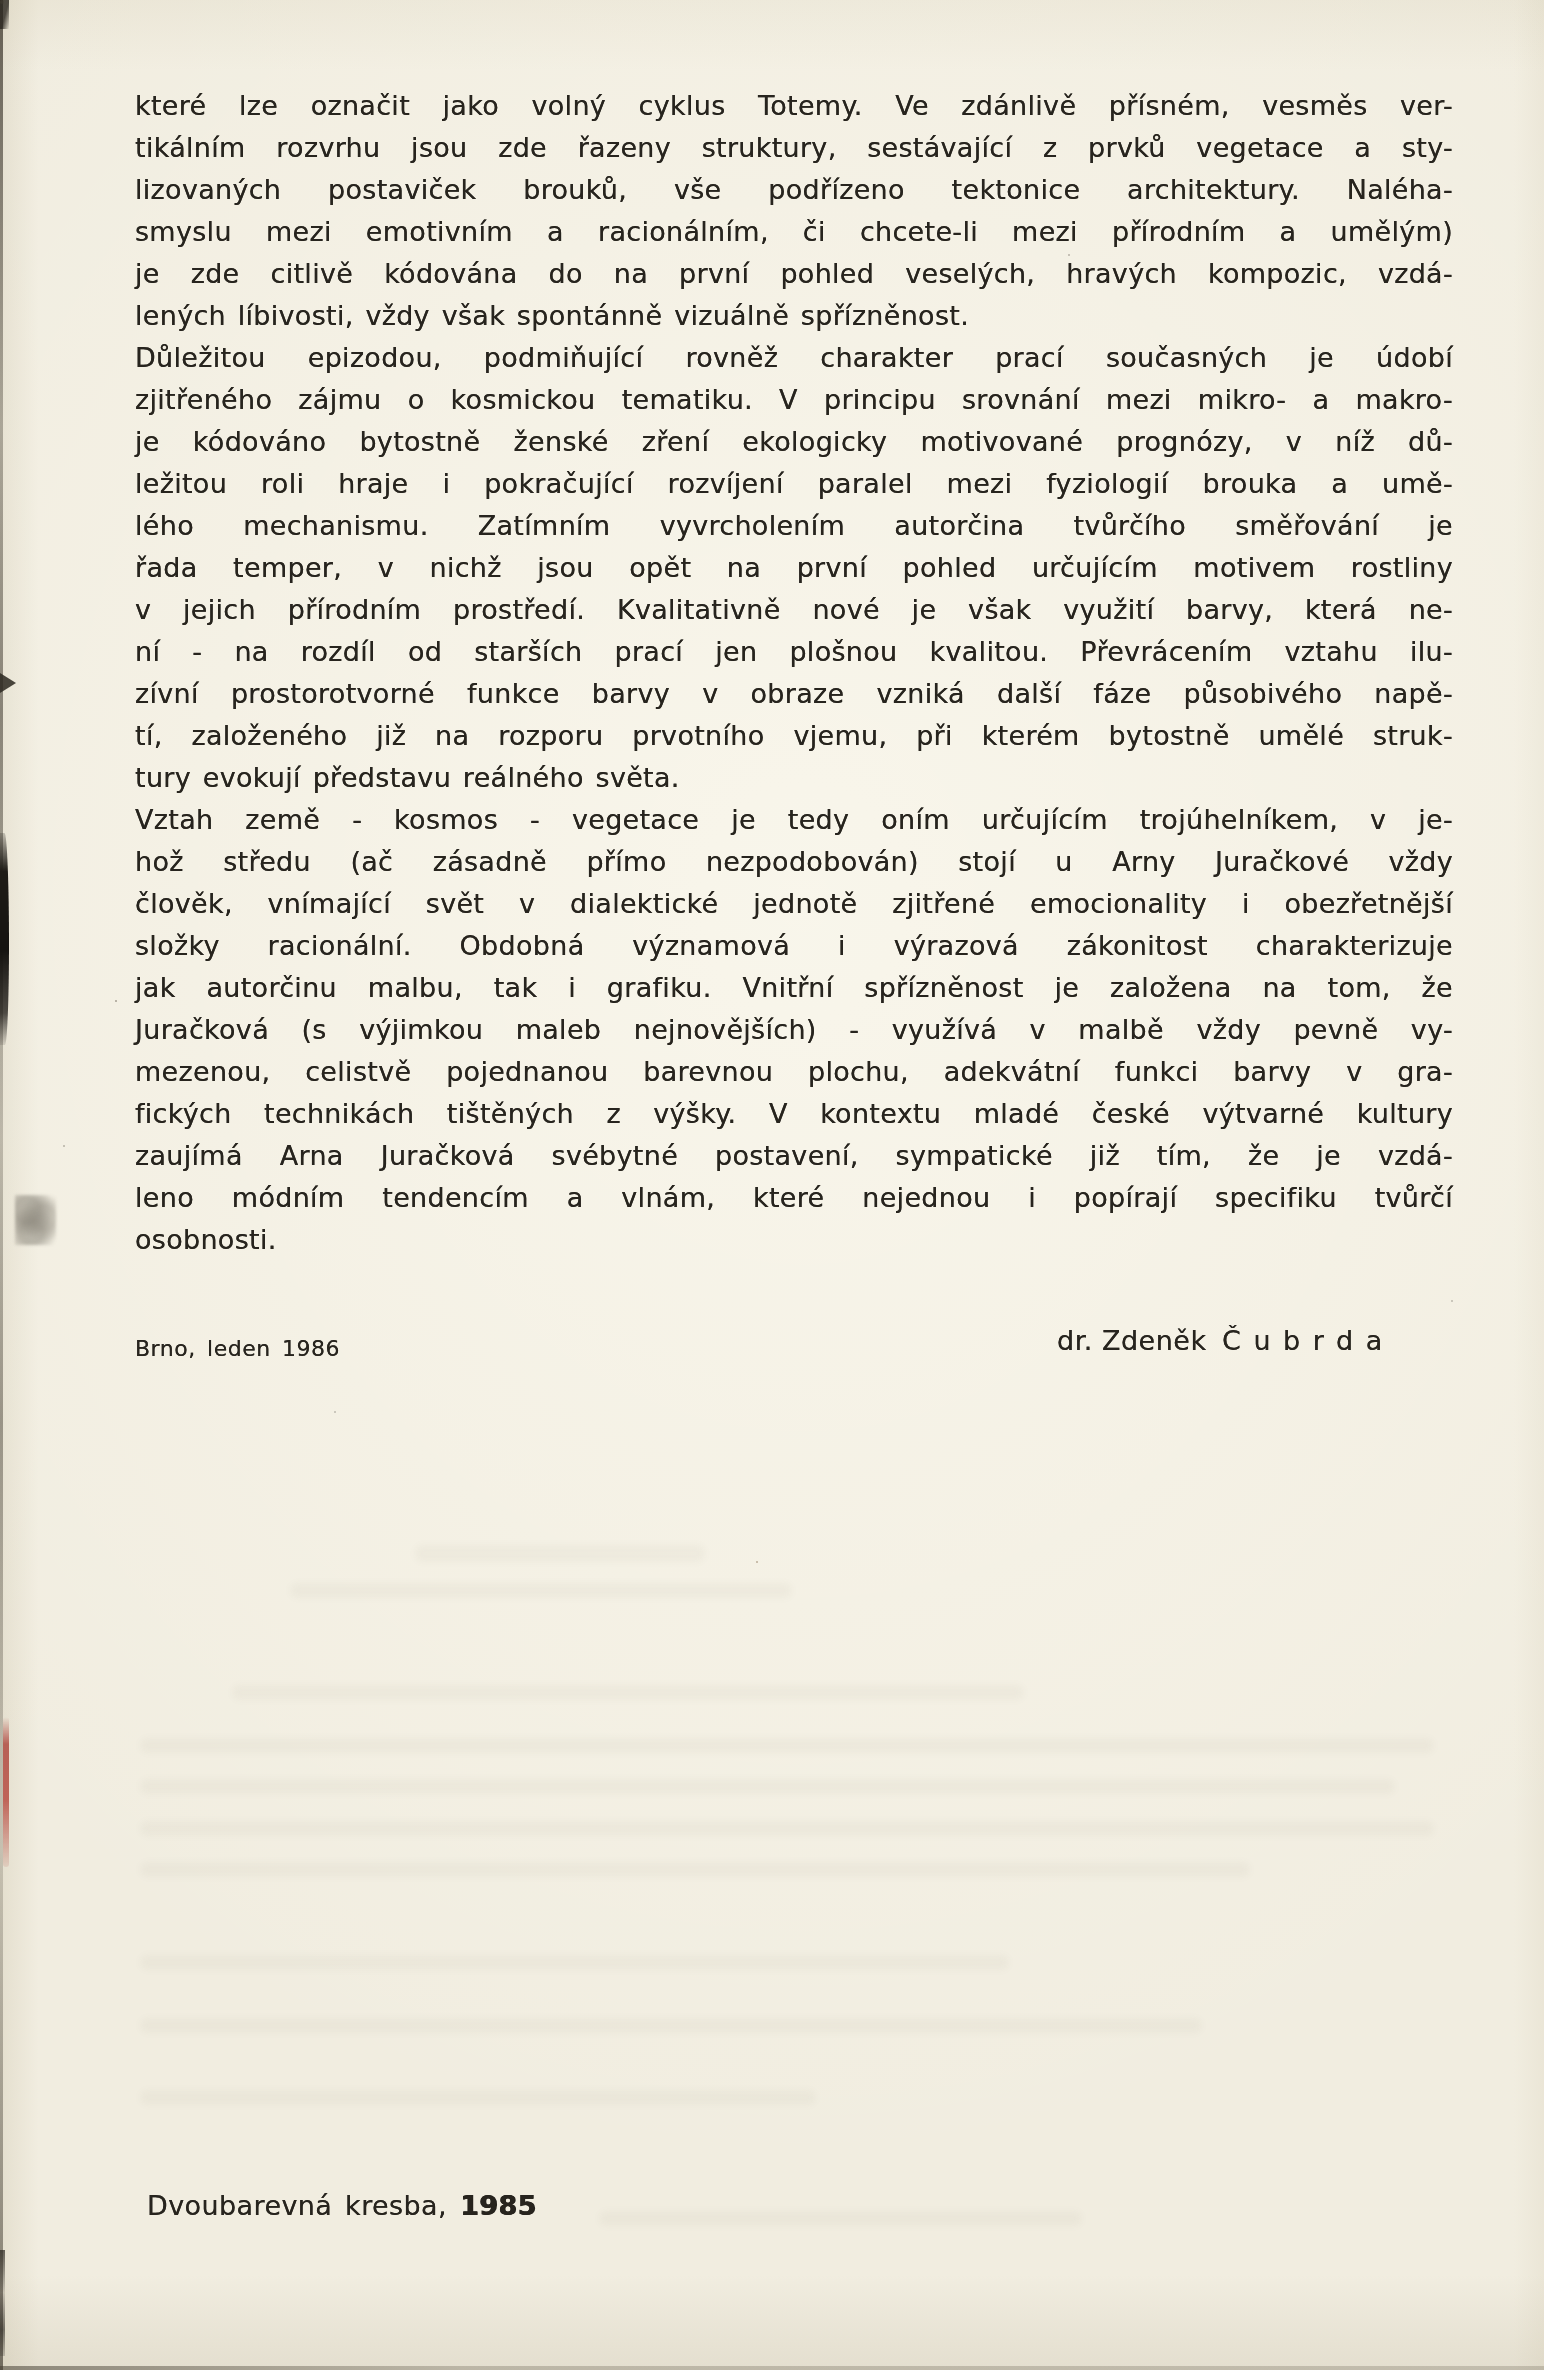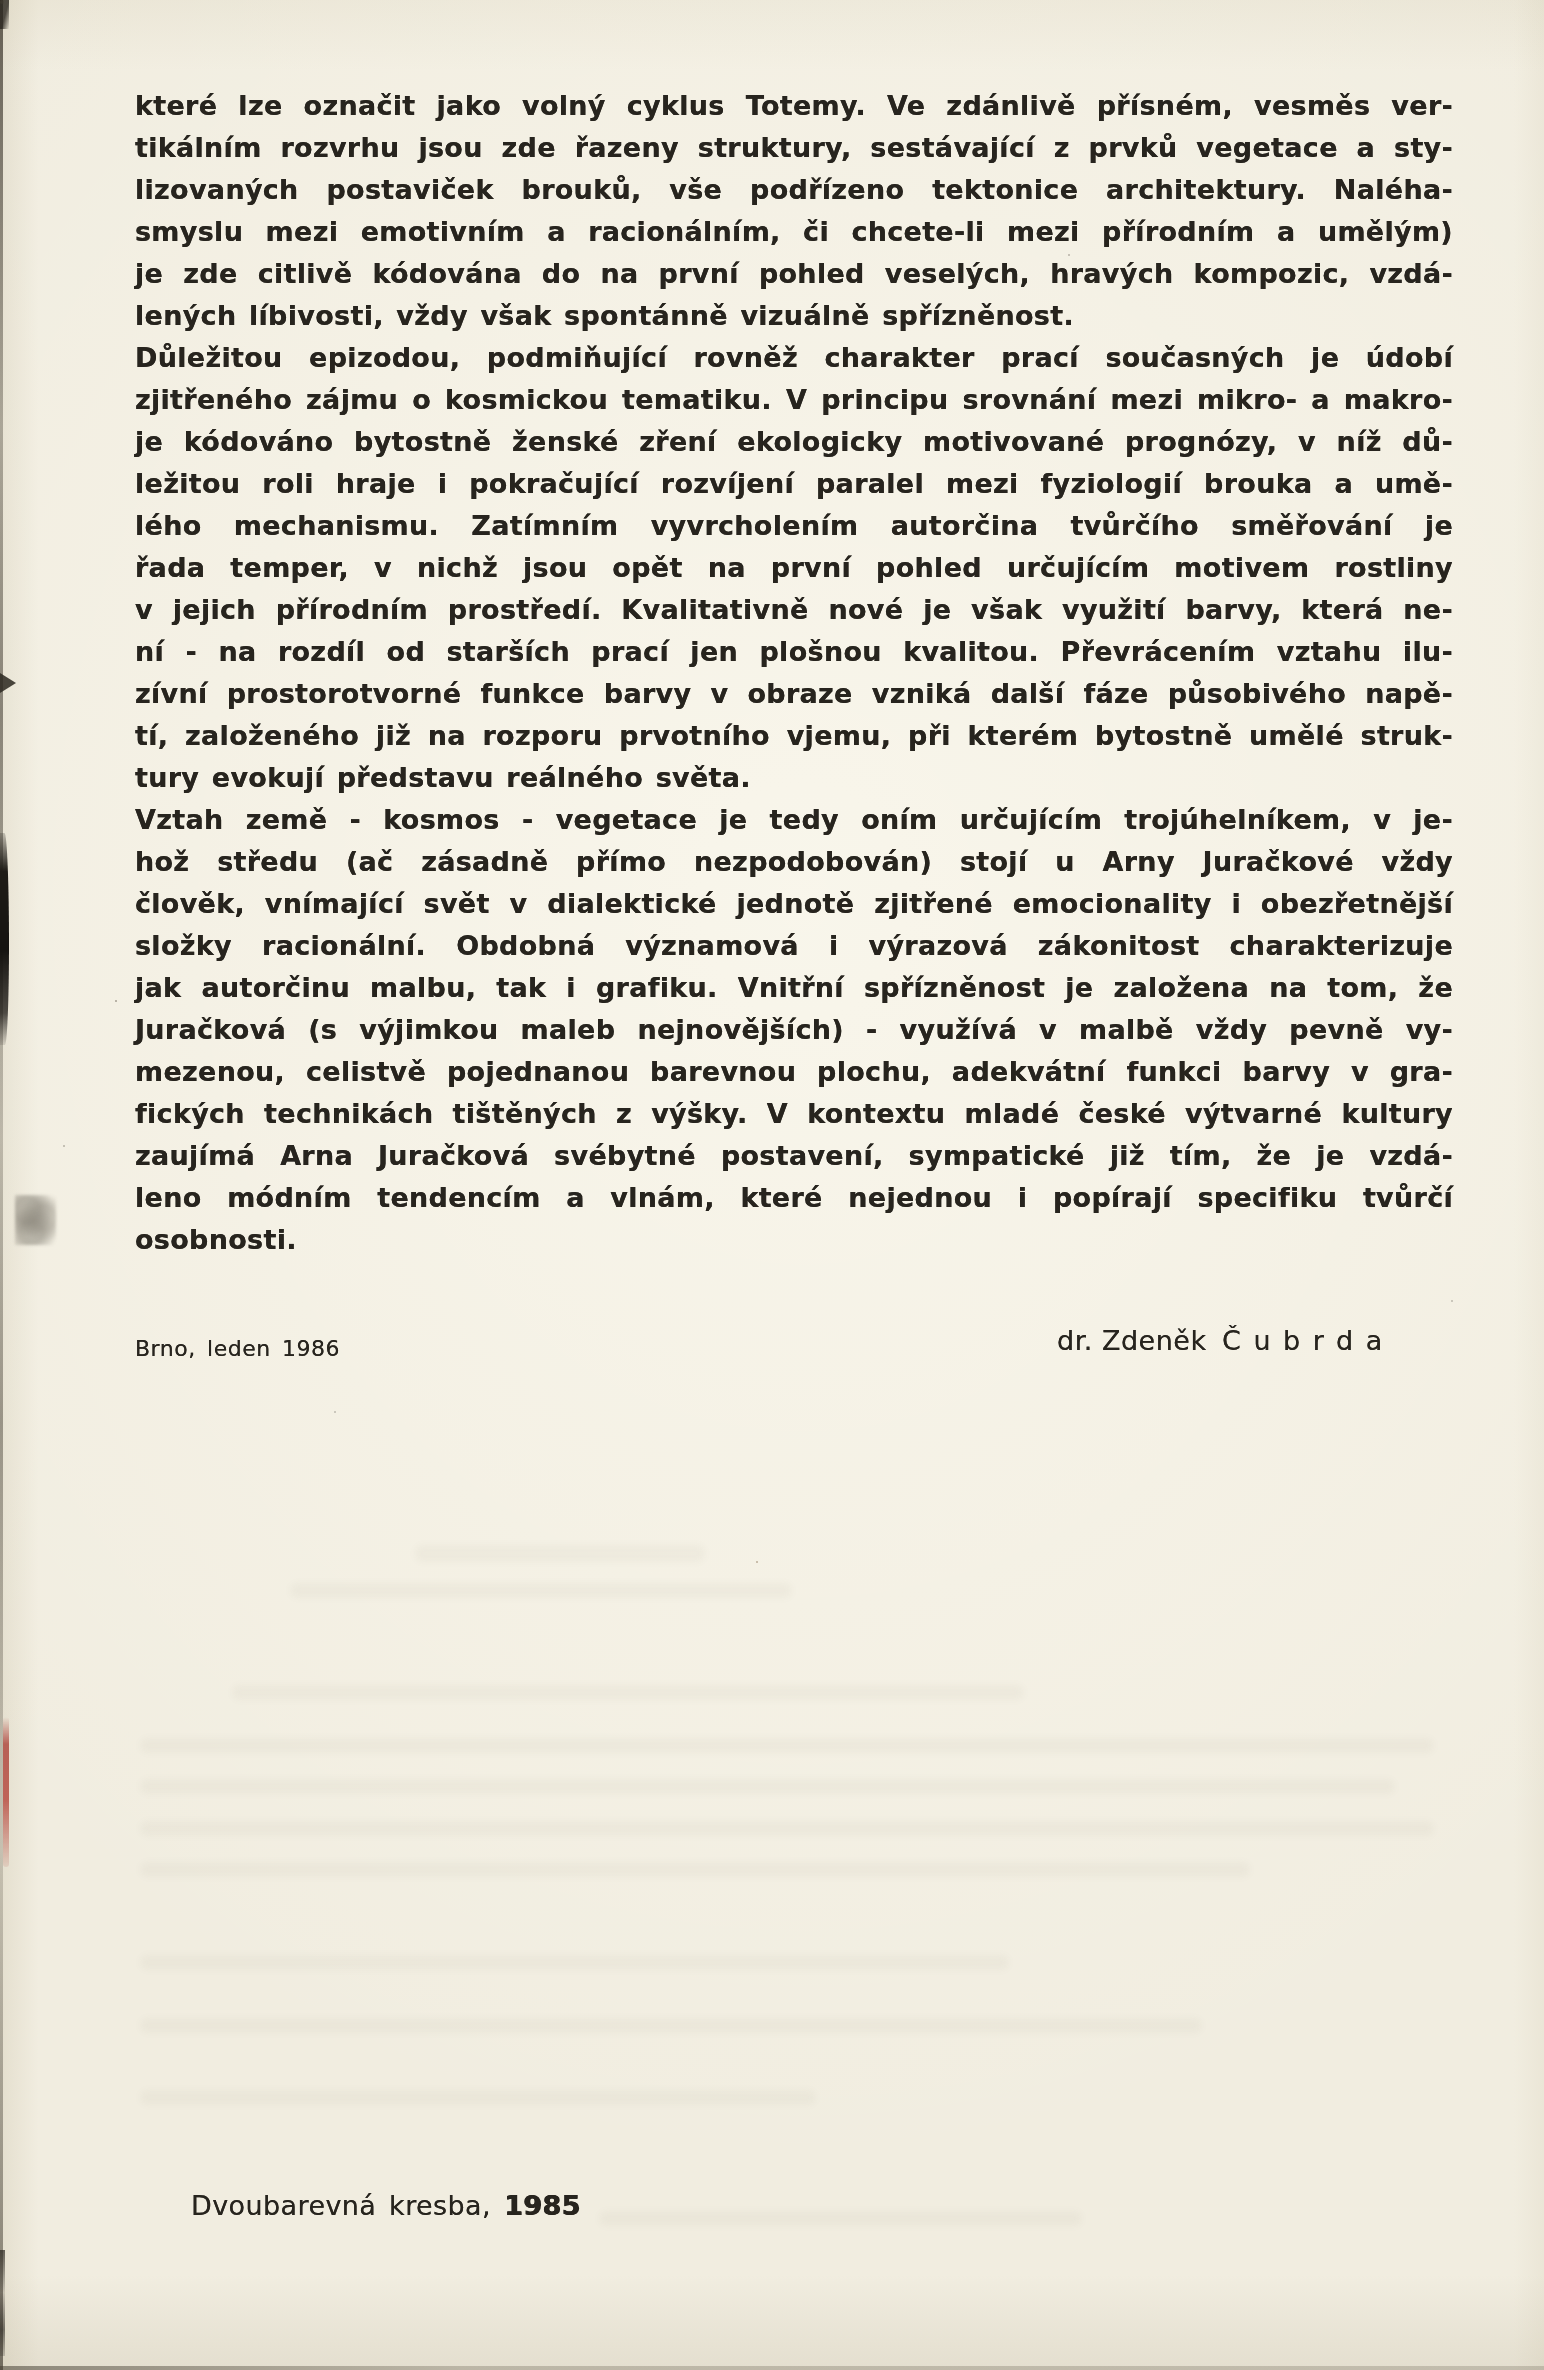--- a/index.html
+++ b/index.html
@@ -27,21 +27,20 @@
   .line{
     font-size:27px;
     line-height:42px;
     height:42px;
     letter-spacing:0.3px;
     word-spacing:2.9px;
     text-align:justify;
     text-align-last:justify;
     white-space:normal;
     text-shadow:0 0 0.5px rgba(39,36,30,0.85);
-    font-weight:bold;
   }
   .line.end{
     text-align-last:left;
   }
   .dateline{
     position:absolute;
     left:135px; top:1336px;
     font-size:22px; color:#27241e;
     letter-spacing:0.5px; word-spacing:3.9px;
     text-shadow:0 0 0.5px rgba(39,36,30,0.85);
@@ -59,21 +58,20 @@
     letter-spacing:12.6px;
     text-align:center;
   }
   .caption{
     position:absolute;
     left:147px; top:2190px;
     font-size:27px; color:#27241e;
     letter-spacing:0.4px; word-spacing:3.9px;
     text-shadow:0 0 0.5px rgba(39,36,30,0.85);
     white-space:nowrap;
-    margin-left:44px;
   }
   .caption .year{
     font-weight:bold;
     text-shadow:0.8px 0 0 #27241e, 0 0 0.5px rgba(39,36,30,0.9);
   }
   
   .edge-line-left{
     position:absolute;left:0;top:0;width:2.9px;height:2370px;
     background:linear-gradient(180deg,
       rgba(58,52,42,0.75) 0%, rgba(58,52,42,0.35) 18%,

